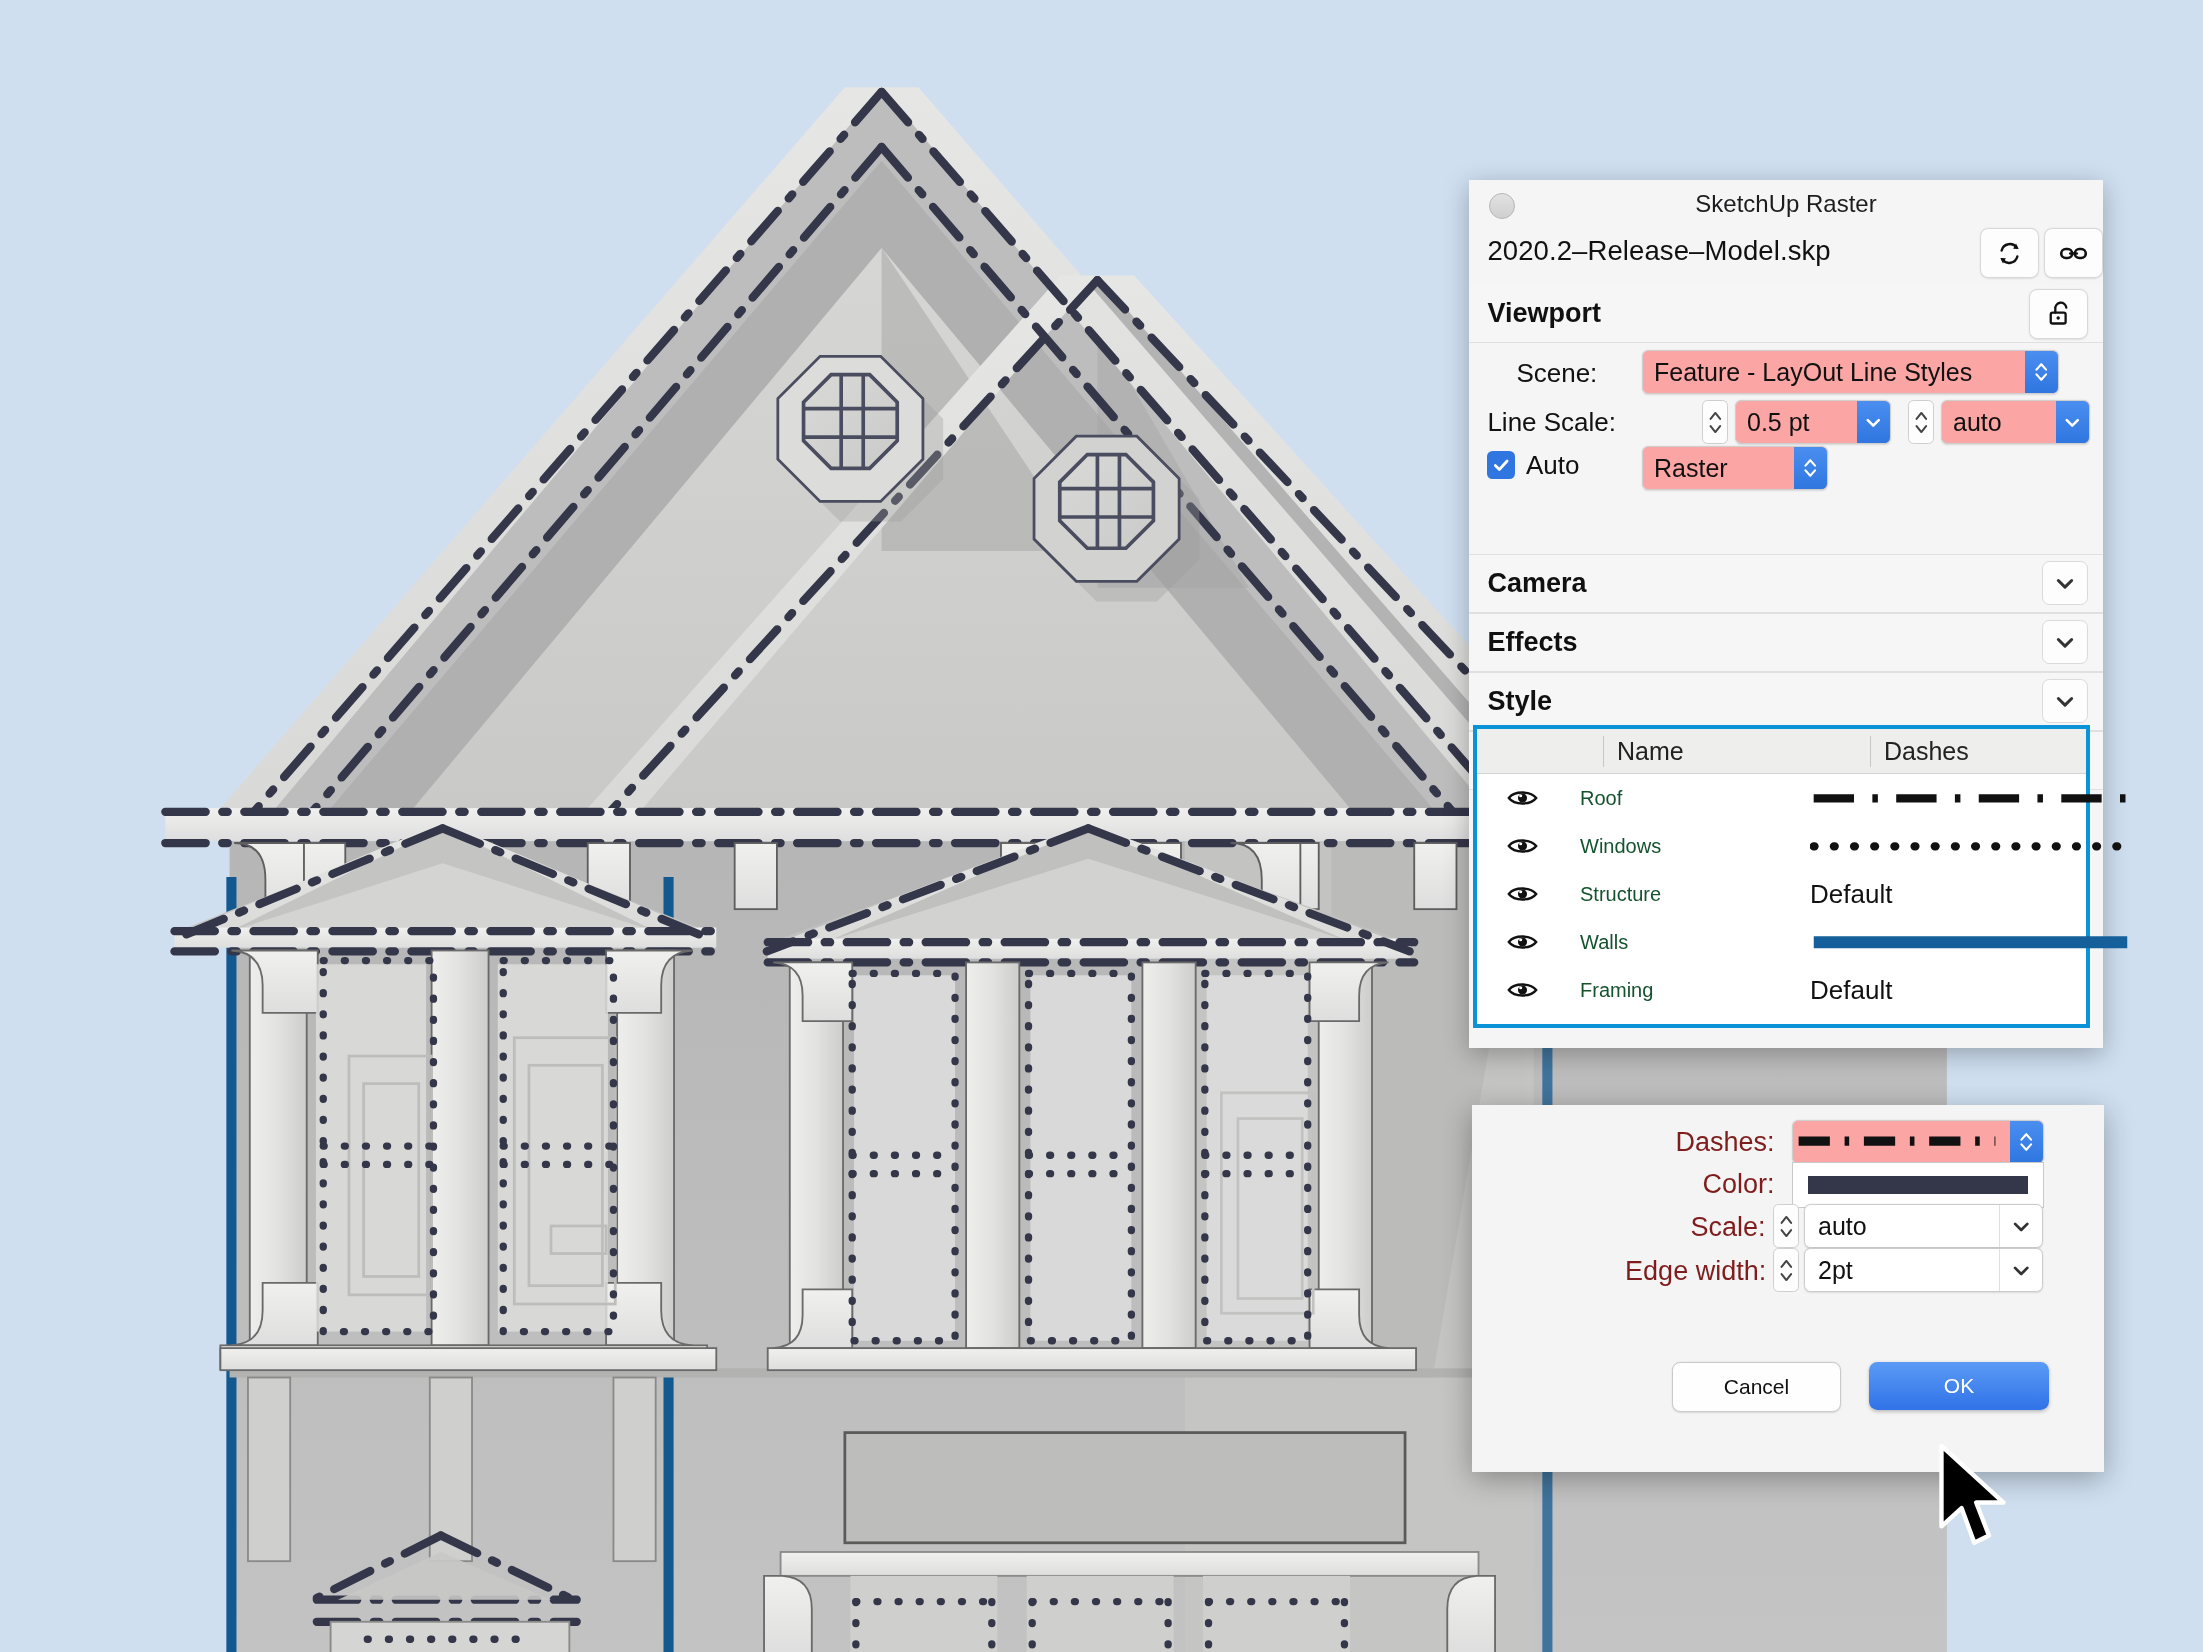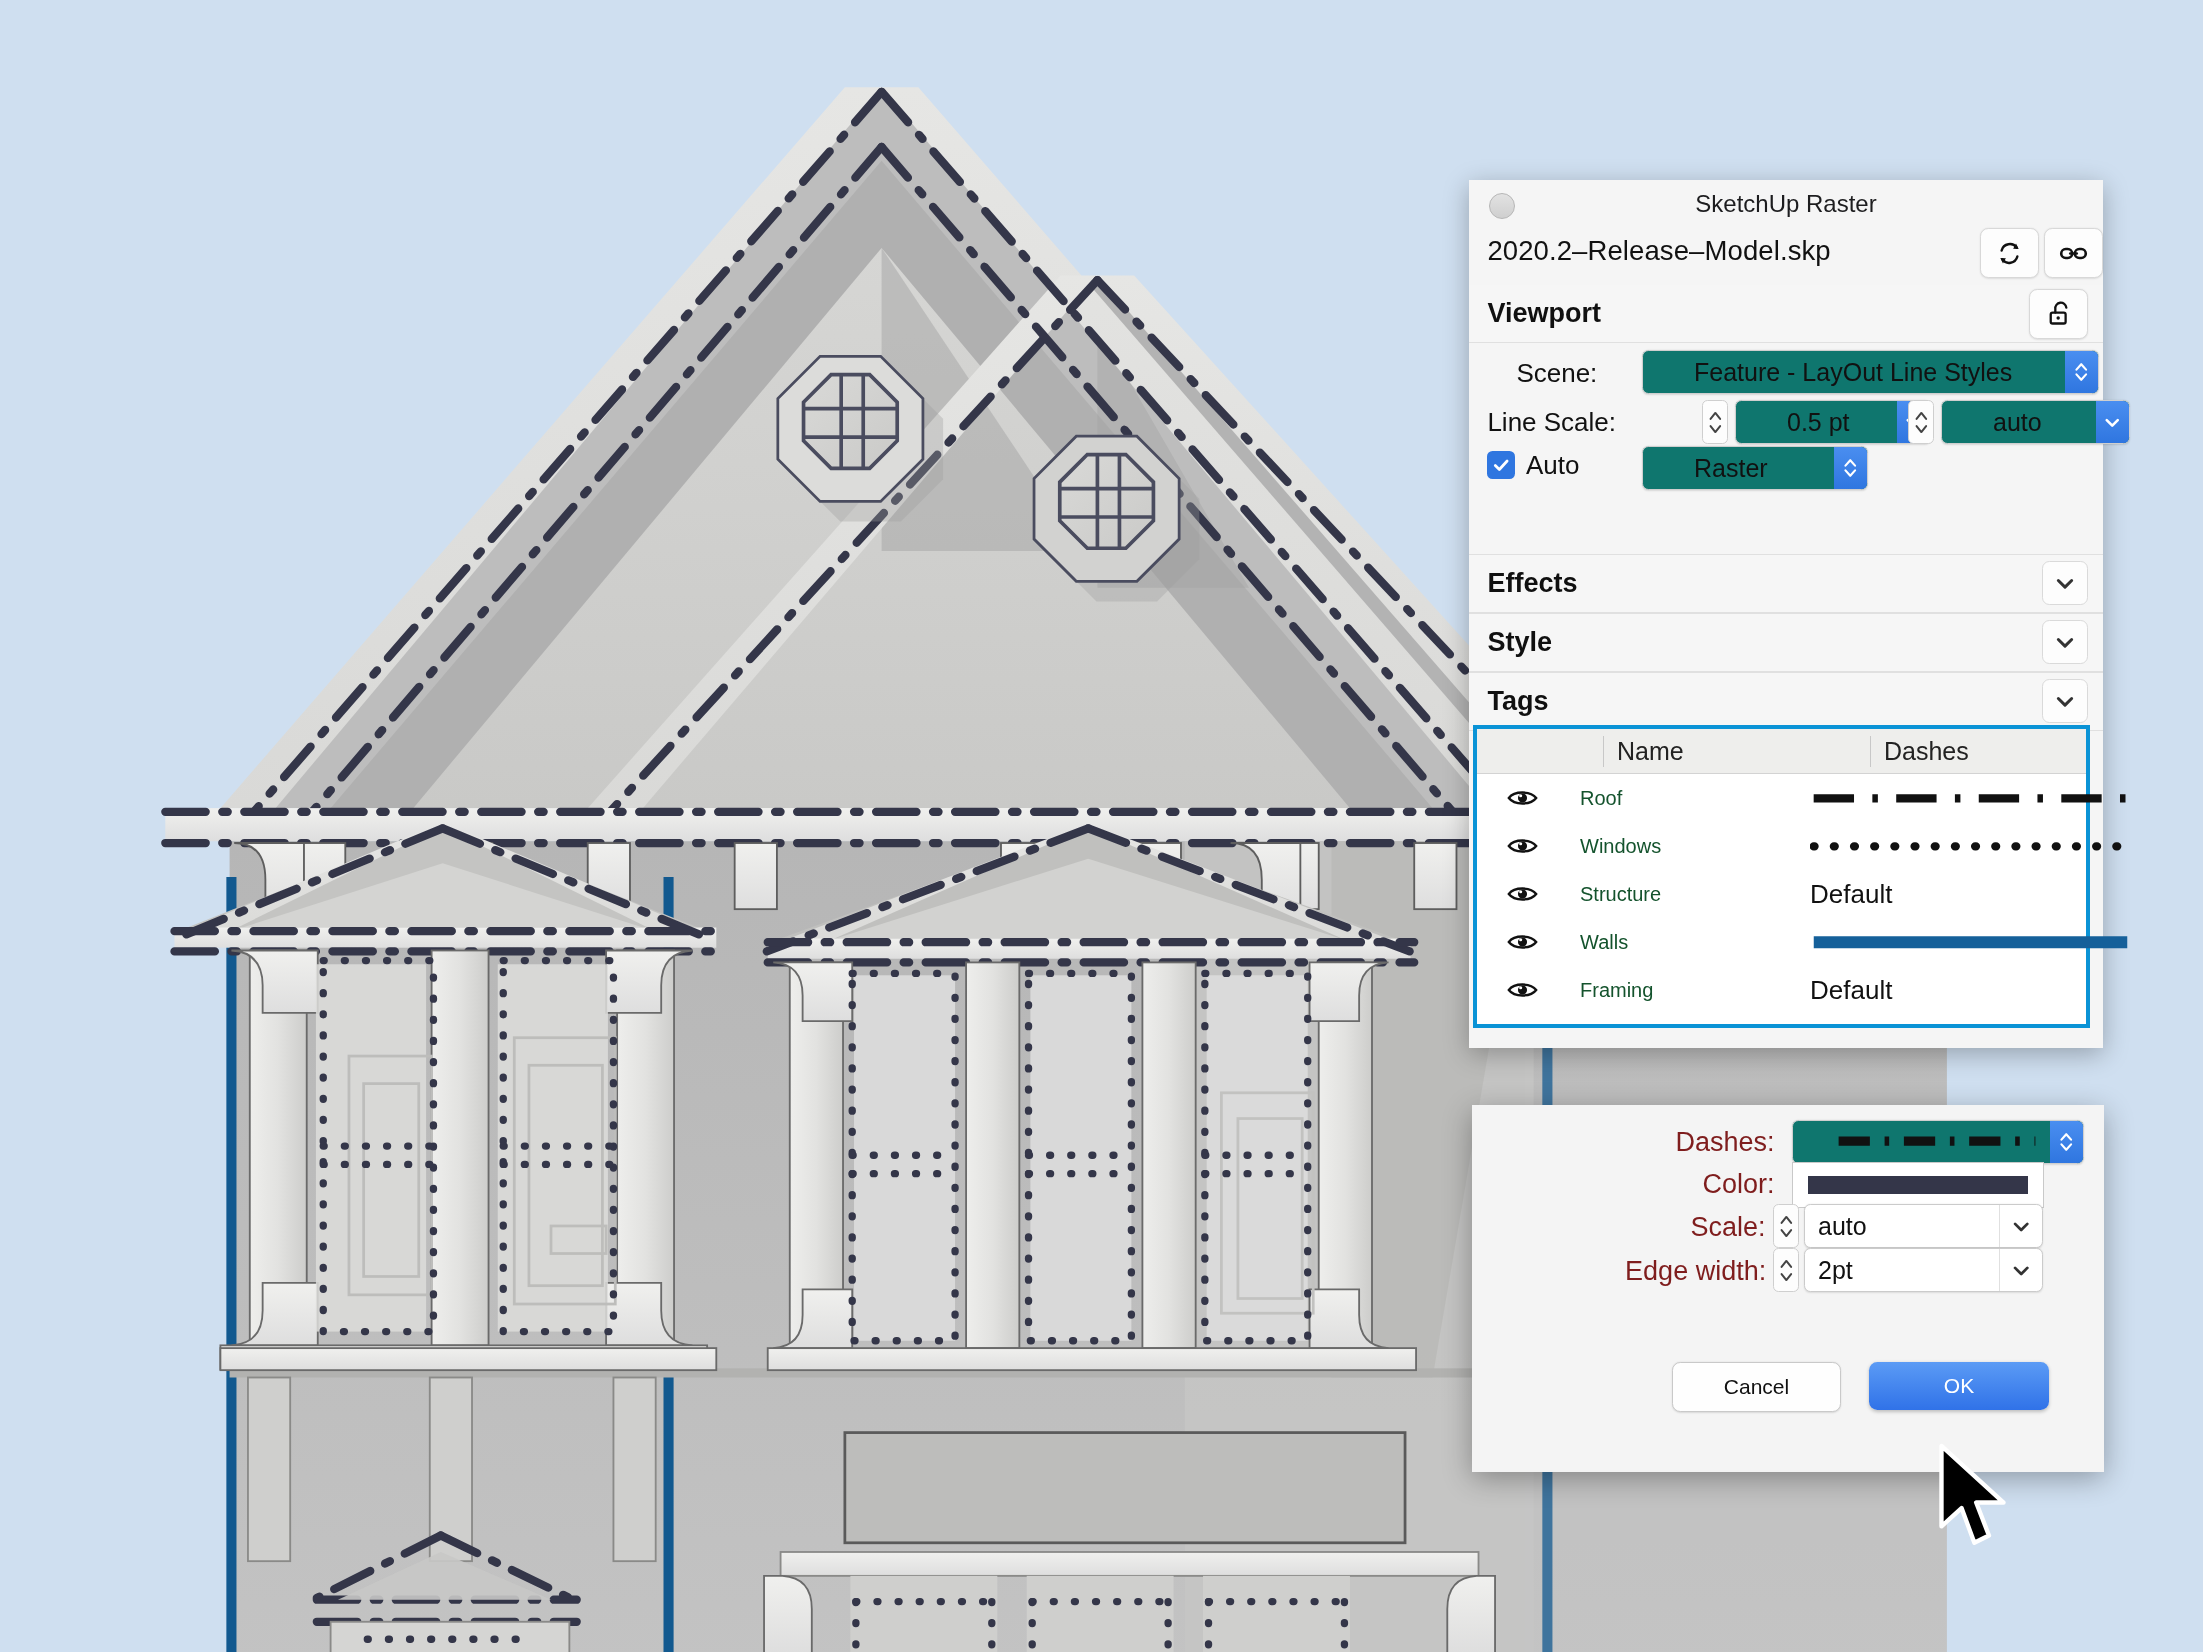--- a/index.html
+++ b/index.html
@@ -91,27 +91,26 @@
 
   .fld-label {
     position: absolute;
     font-size: 26px; color: #111;
   }
 
   
   .popup {
     position: absolute;
     height: 42px;
-    background: #0f766e;
+    background: #fca5a5;
     border: 0.9px solid #cfcfcf;
     border-radius: 6.4px;
     box-shadow: 0 0.9px 1.8px rgba(0,0,0,.12);
     display: flex; align-items: center;
     overflow: hidden;
-    padding-left: 40px;
   }
   .popup .val {
     flex: 1;
     padding-left: 11px;
     font-size: 25px;
     color: #111;
     white-space: nowrap;
     overflow: hidden;
   }
   .popup .knob {
@@ -585,20 +584,28 @@
         <div class="knob">
           <svg width="16.5" height="24" viewBox="0 0 12 20">
               <polyline points="2,8 6,3.5 10,8" fill="none" stroke="#fff" stroke-width="1.8" stroke-linecap="round" stroke-linejoin="round"></polyline>
               <polyline points="2,12 6,16.5 10,12" fill="none" stroke="#fff" stroke-width="1.8" stroke-linecap="round" stroke-linejoin="round"></polyline>
             </svg>
         </div>
       </div>
     </div>
 
     <div class="section-hdr">
+      <div class="lbl">Camera</div>
+      <div class="chev-btn">
+        <svg width="20" height="20" viewBox="0 0 12 12">
+            <polyline points="2,4.5 6,8.5 10,4.5" fill="none" stroke="#333" stroke-width="1.8" stroke-linecap="round" stroke-linejoin="round"></polyline>
+          </svg>
+      </div>
+    </div>
+    <div class="section-hdr">
       <div class="lbl">Effects</div>
       <div class="chev-btn">
         <svg width="20" height="20" viewBox="0 0 12 12">
             <polyline points="2,4.5 6,8.5 10,4.5" fill="none" stroke="#333" stroke-width="1.8" stroke-linecap="round" stroke-linejoin="round"></polyline>
           </svg>
       </div>
     </div>
     <div class="section-hdr">
       <div class="lbl">Style</div>
       <div class="chev-btn">

